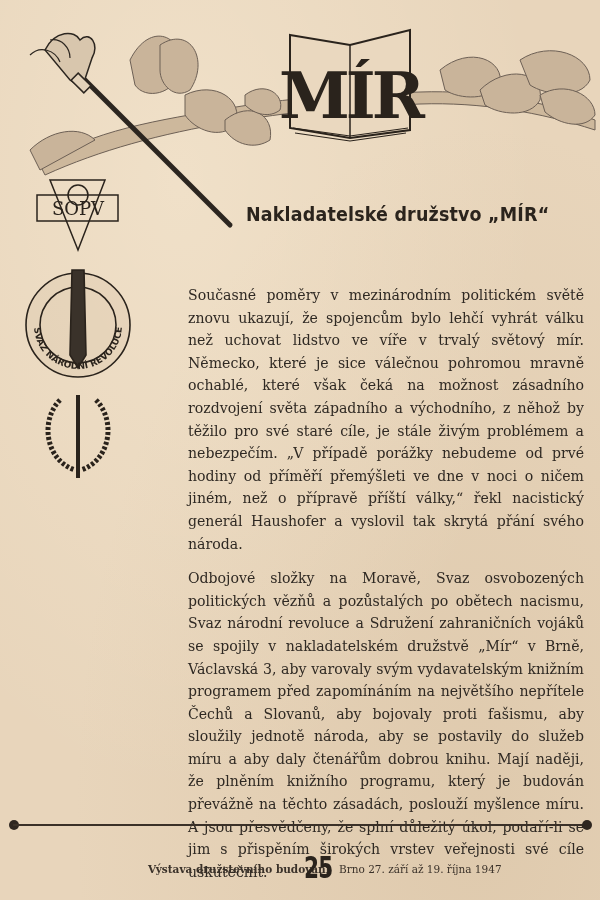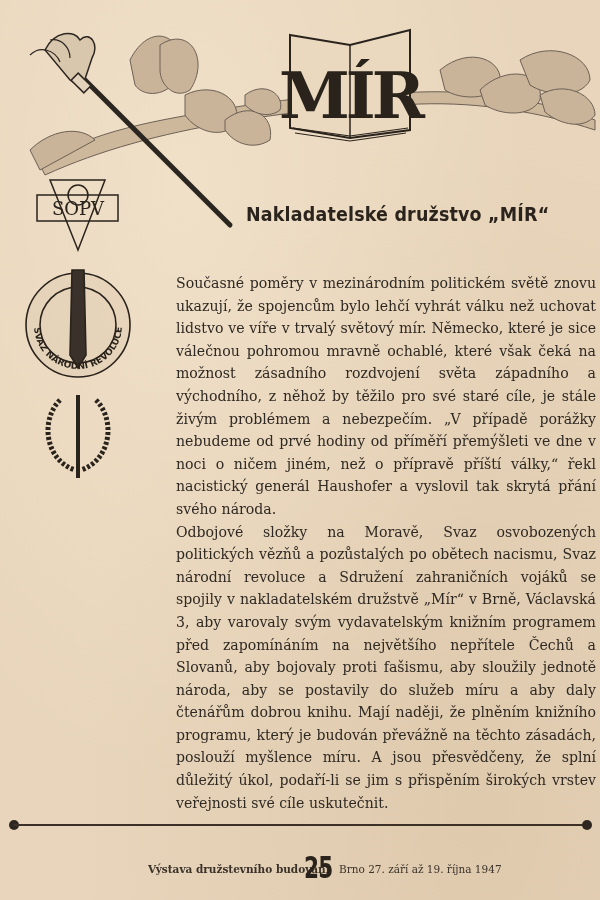--- a/index.html
+++ b/index.html
@@ -22,21 +22,21 @@
     position: absolute; left: 246px; top: 203px;
     font-family: "DejaVu Sans", sans-serif; font-weight: bold;
     font-size: 19px; letter-spacing: 0.2px; color: #2b241d;
     white-space: nowrap; transform: scaleX(0.92); transform-origin: left center;
   }
   .body-text {
     position: absolute; left: 176px; top: 272px; width: 420px;
     font-size: 14.1px; line-height: 22.6px; text-align: justify;
     color: #2f2923;
   }
-  .body-text p { margin: 0; }
+  .body-text p { margin: 12px; }
   .divider {
     position: absolute; left: 13px; top: 824px; width: 574px; height: 2px;
     background: #3b3128;
   }
   .dot { position: absolute; top: 820px; width: 10px; height: 10px; border-radius: 50%; background: #2e2620; }
   .dot.left { left: 9px; } .dot.right { left: 582px; }
   .footer {
     position: absolute; top: 848px; left: 0; width: 600px; height: 40px; margin-left: 16px;
   }
   .footer-left {

